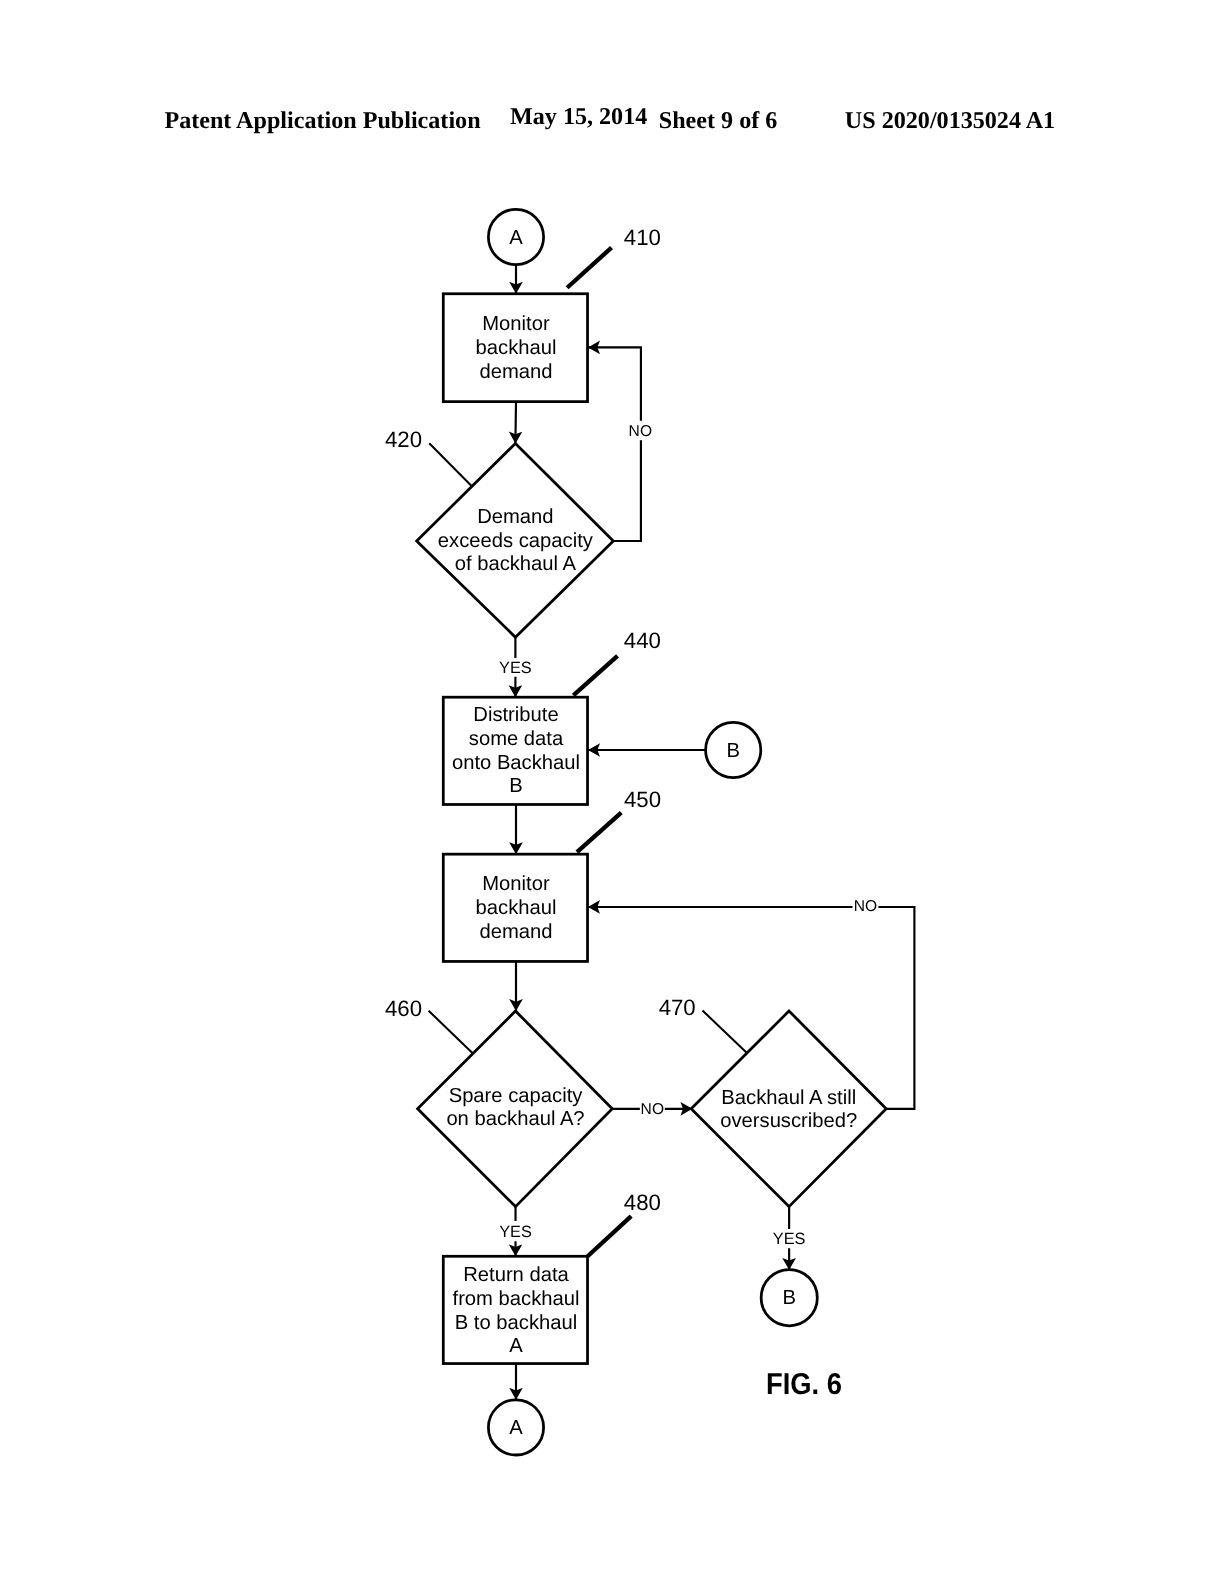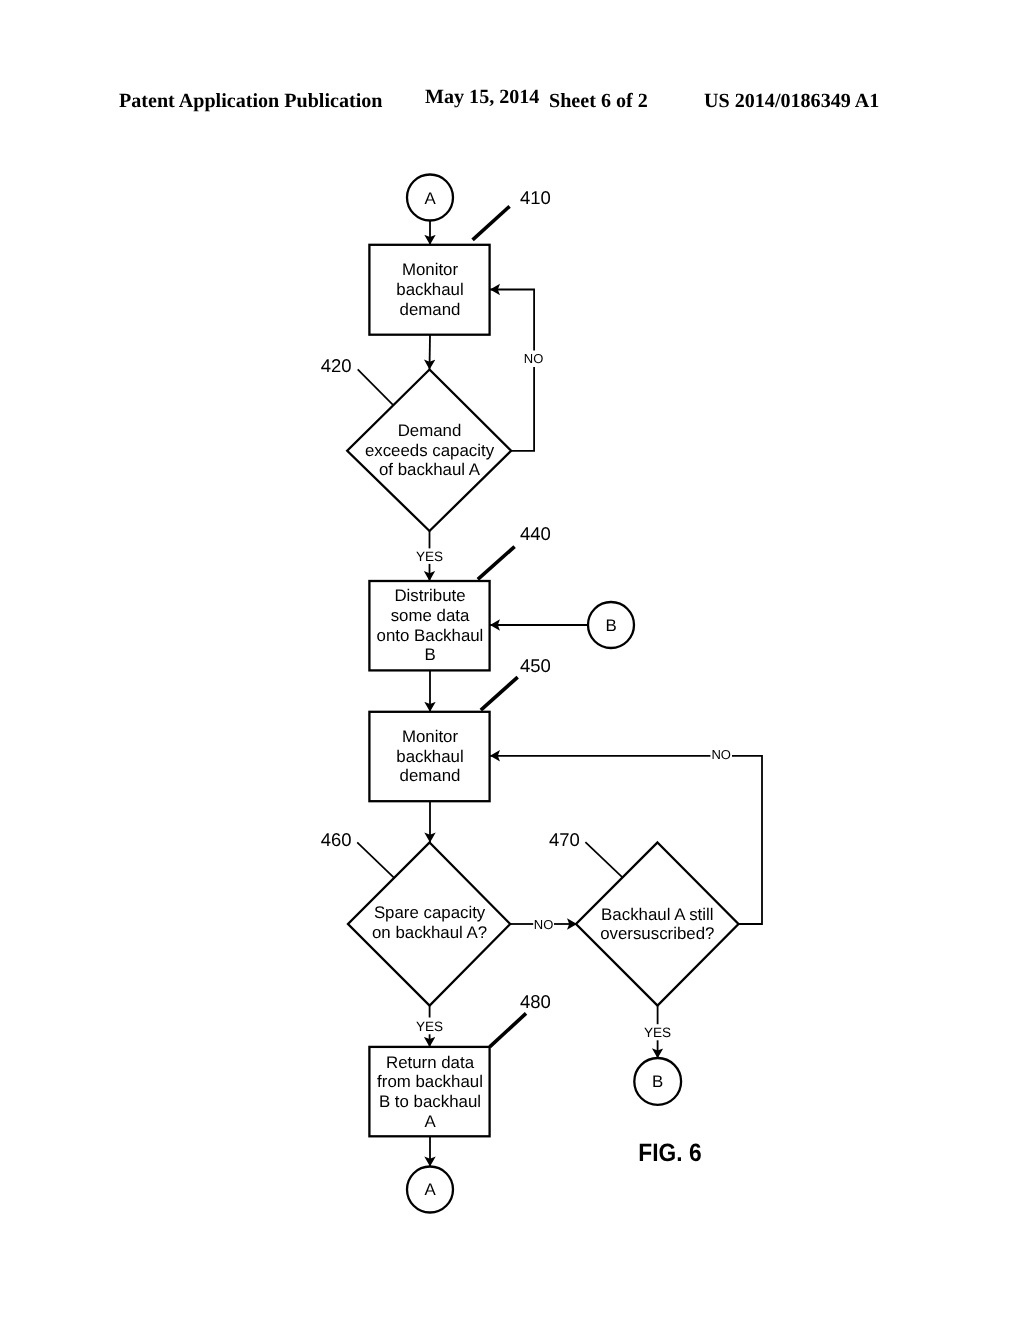--- a/index.html
+++ b/index.html
@@ -9,35 +9,35 @@
     width:1024px; height:1320px; background:#ffffff;
     filter: grayscale(1);
     font-family:"Liberation Sans", sans-serif;
     position:relative; overflow:hidden;
   }
   #header {
     position:absolute; left:0; top:0; width:1024px; height:140px;
     font-family:"Liberation Serif", serif; font-weight:bold;
   }
   .hdr { position:absolute; white-space:nowrap; font-size:20.1px; color:#000; }
-  #hdr-title { left:119px; top:90px; }
+  #hdr-title { left:137px; top:90px; }
   #hdr-date  { left:425px; top:86px; }
   #hdr-sheet { left:549px; top:90px; }
   #hdr-pub   { left:704px; top:90px; }
   #figure { position:absolute; left:0; top:0; width:1024px; height:1320px; }
   svg { display:block; }
 </style>
 </head>
 <body>
 
 <div id="header">
   <div class="hdr" id="hdr-title">Patent Application Publication</div>
   <div class="hdr" id="hdr-date">May 15, 2014</div>
-  <div class="hdr" id="hdr-sheet">Sheet 6 of 2</div>
-  <div class="hdr" id="hdr-pub">US 2014/0186349 A1</div>
+  <div class="hdr" id="hdr-sheet">Sheet 9 of 6</div>
+  <div class="hdr" id="hdr-pub">US 2020/0135024 A1</div>
 </div>
 
 <div id="figure">
 <svg id="fig-svg" width="1024" height="1320" viewBox="0 0 1024 1320">
   <defs>
     <marker id="arrow" markerWidth="14" markerHeight="14" refX="10.3" refY="5.7" orient="auto" markerUnits="userSpaceOnUse">
       <path d="M0.3,0 L10.3,5.7 L0.3,11.4 L2.5,5.7 Z" fill="#000"></path>
     </marker>
   </defs>
   <g class="lines" fill="none" stroke="#000" stroke-width="1.8">

